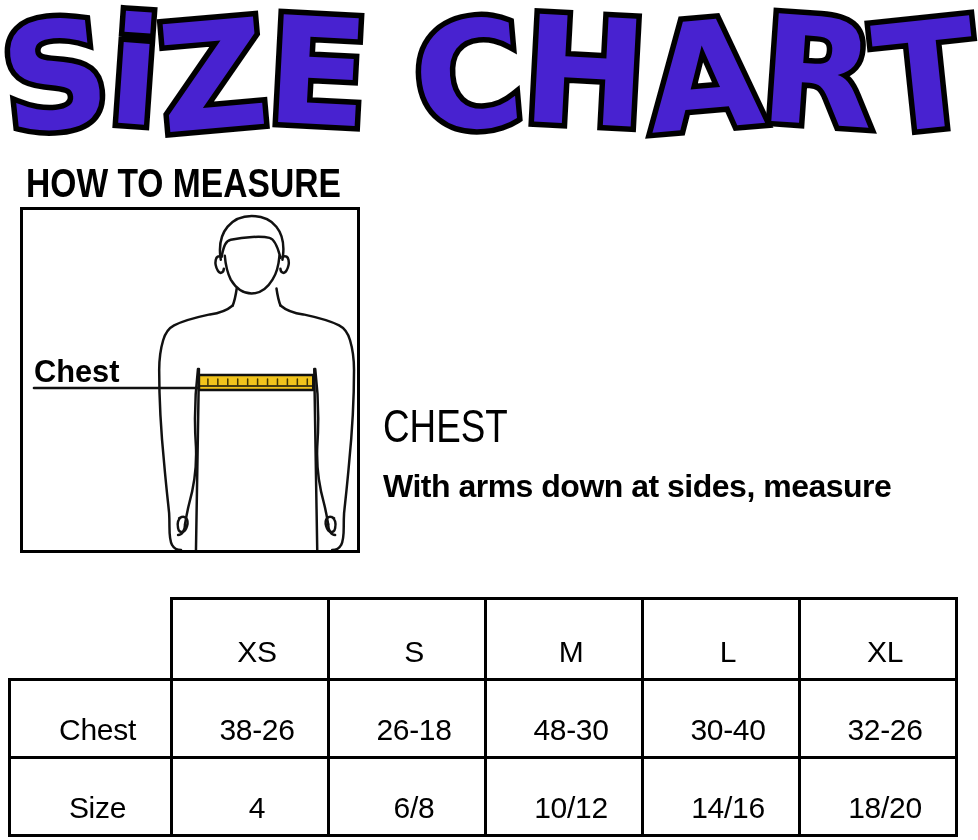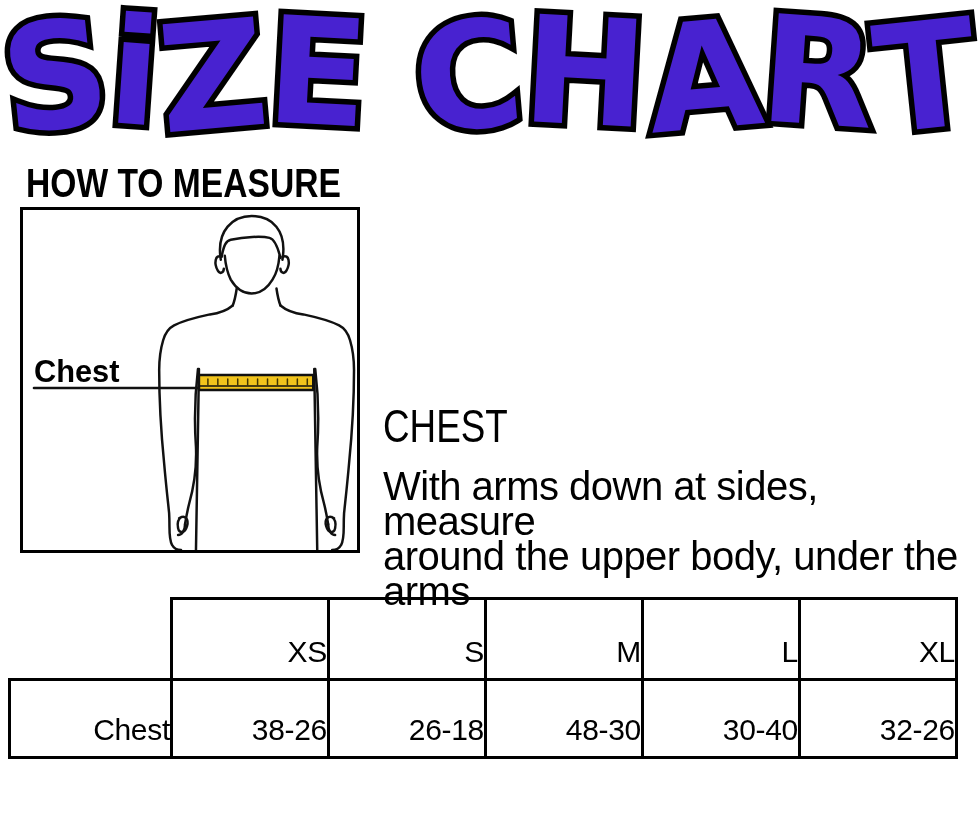--- a/index.html
+++ b/index.html
@@ -20,27 +20,27 @@
           letter-spacing:0;transform:scaleX(0.84);transform-origin:left top;white-space:nowrap;}
 
   
   .figure-box{position:absolute;left:20px;top:207px;width:334px;height:340px;border:3px solid #000;}
   .figure-box svg{display:block;width:334px;height:340px;}
 
   
   .chest-info{position:absolute;left:383px;top:399px;width:590px;}
   .chest-info h2{margin:0;font-size:46px;font-weight:400;letter-spacing:0;
                  transform:scaleX(0.8);transform-origin:left top;white-space:nowrap;}
-  .chest-info .desc{margin-top:16px;font-size:40px;line-height:35px;letter-spacing:-0.5px;}
+  .chest-info .desc{margin-top:16px;font-size:32px;line-height:35px;letter-spacing:-0.5px;font-weight:bold;}
 
   
   table.size-table{position:absolute;left:8px;top:597px;border-collapse:collapse;
                    table-layout:fixed;font-size:30px;letter-spacing:-0.3px;}
   table.size-table th,table.size-table td{
-      border:3px solid #000;vertical-align:bottom;text-align:right;
+      border:3px solid #000;vertical-align:bottom;text-align:center;
       padding:0 0 9px 14px;font-weight:400;}
   table.size-table thead tr{height:81px;}
   table.size-table tbody tr{height:78px;}
   table.size-table .no-cell{border:none;background:transparent;}
   .c0{width:162px;} .c{width:157px;}
 </style>
 </head>
 <body>
 
 <div class="page">
@@ -104,21 +104,20 @@
 
       <line x1="11" y1="179" x2="177" y2="179" stroke="#111" stroke-width="2.5"></line>
       <text x="11" y="173" fill="#000" stroke="none" font-family="Liberation Sans, sans-serif" font-size="31" font-weight="700">Chest</text>
     </svg>
   </div>
 
   <section class="chest-info">
     <h2>CHEST</h2>
     <div class="desc">
       <div>With arms down at sides, measure</div>
-      <div>around the upper body, under the arms</div>
     </div>
   </section>
 
   <table class="size-table">
     <colgroup>
       <col class="c0">
         <col class="c">
         <col class="c">
         <col class="c">
         <col class="c">
@@ -136,16 +135,24 @@
     </thead>
     <tbody>
       <tr>
         <td>Chest</td>
         <td>38-26</td>
         <td>26-18</td>
         <td>48-30</td>
         <td>30-40</td>
         <td>32-26</td>
       </tr>
+      <tr>
+        <td>Size</td>
+        <td>4</td>
+        <td>6/8</td>
+        <td>10/12</td>
+        <td>14/16</td>
+        <td>18/20</td>
+      </tr>
     </tbody>
   </table>
 
 </div>
 
 </body></html>

